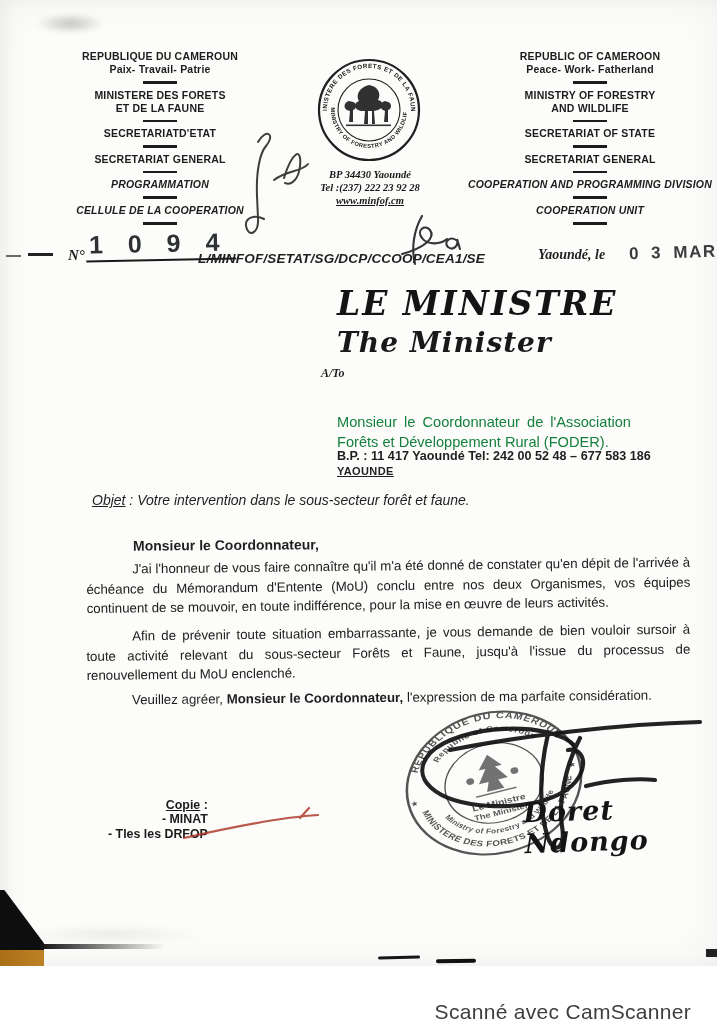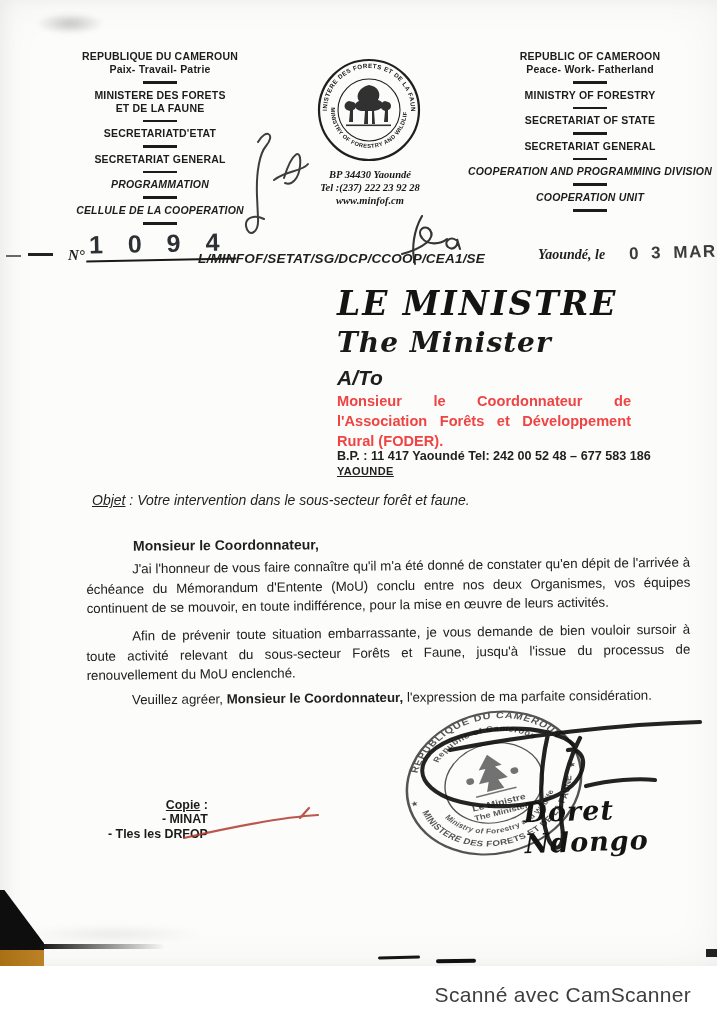--- a/index.html
+++ b/index.html
@@ -15,21 +15,21 @@
   .hcol-left  { left:40px;  top:50px; width:240px; }
   .hcol-right { left:466px; top:50px; width:248px; }
   .hl { white-space:nowrap; }
   .hl.it { font-style:italic; }
   .sep { width:34px; height:2.6px; background:#1c1c1c; margin:5px auto 5px auto; }
 
   .seal-wrap { position:absolute; left:317px; top:58px; width:104px; height:104px; }
   .seal-contact { position:absolute; left:296px; top:168px; width:148px; text-align:center;
                   font-family:"Liberation Serif", serif; font-style:italic; font-weight:bold;
                   font-size:10.5px; line-height:13px; color:#181818; }
-  .seal-contact .site { }
+  .seal-contact .site { text-decoration:underline; }
 
   
   .pre-dash1 { position:absolute; left:6px;  top:255px; width:15px; height:2.4px; background:#2c2c2c; opacity:.7; }
   .pre-dash2 { position:absolute; left:28px; top:253px; width:25px; height:3.4px; background:#222; }
   .ref-no { position:absolute; left:68px; top:247px; font-family:"Liberation Serif", serif;
             font-style:italic; font-weight:bold; font-size:15px; }
   .ref-number { position:absolute; left:86px; top:229px; font-size:25px; font-weight:bold;
                 letter-spacing:9px; color:#2d3135; border-bottom:2.4px solid #191919;
                 padding:0 8px 1px 3px; transform:rotate(-1.2deg); white-space:nowrap; }
   .ref-suffix { position:absolute; left:198px; top:251px; font-style:italic; font-weight:bold;
@@ -38,24 +38,24 @@
                font-style:italic; font-weight:bold; font-size:14px; white-space:nowrap; }
   .ref-date { position:absolute; left:629px; top:242px; font-size:17px; font-weight:600;
               letter-spacing:1.5px; word-spacing:5px; color:#3b3b3b; transform:rotate(-1.6deg);
               white-space:nowrap; }
 
   
   .t-fr { position:absolute; left:337px; top:284px; font-family:"DejaVu Serif", serif;
           font-style:italic; font-weight:bold; font-size:33px; letter-spacing:2px; color:#141414; }
   .t-en { position:absolute; left:337px; top:326px; font-family:"DejaVu Serif", serif;
           font-style:italic; font-weight:600; font-size:28px; letter-spacing:1px; color:#191919; }
-  .ato  { position:absolute; left:337px; top:366px; font-family:Liberation Sans, sans-serif;
-          font-style:italic; font-weight:bold; font-size:21px; }
-  .recipient { position:absolute; left:337px; top:391px; width:294px; font-weight:bold;
-               font-size:14.6px; line-height:20px; text-align:justify; color:#ef4444; }
+  .ato  { position:absolute; left:321px; top:366px; font-family:Liberation Serif, serif;
+          font-style:italic; font-weight:bold; font-size:12px; }
+  .recipient { position:absolute; left:337px; top:412px; width:294px; font-weight:normal;
+               font-size:14.6px; line-height:20px; text-align:justify; color:#15803d; }
   .contact { position:absolute; left:337px; top:449px; font-weight:bold; font-size:12.6px; white-space:nowrap; }
   .city { position:absolute; left:337px; top:465px; font-weight:bold; font-size:11px;
           text-decoration:underline; letter-spacing:.4px; }
 
   
   .subject { position:absolute; left:92px; top:492px; font-style:italic; font-weight:normal; font-size:14px; }
   .subject .lbl { text-decoration:underline; }
   .salutation { position:absolute; left:133px; top:537px; font-weight:bold; font-size:14px; transform:rotate(-0.4deg); }
   .para { position:absolute; left:86px; width:604px; font-size:13.3px; line-height:19.5px;
           text-align:justify; text-indent:46px; color:#202020; transform:rotate(-0.7deg);
@@ -94,21 +94,21 @@
   .desk-orange { position:absolute; left:0; top:950px; width:44px; height:17px;
                  background:linear-gradient(to right, #a96f15, #bd8226); }
   .dash1 { position:absolute; left:378px; top:956px; width:42px; height:3px; background:#161616;
            border-radius:2px; transform:rotate(-1.5deg); }
   .dash2 { position:absolute; left:436px; top:959px; width:40px; height:4px; background:#111;
            border-radius:2px; transform:rotate(-1deg); }
   .dash3 { position:absolute; left:706px; top:949px; width:11px; height:8px; background:#222; }
 
   
   .cam-bar { position:absolute; left:0; top:966px; width:717px; height:58px; background:#ffffff;
-             display:flex; align-items:center; justify-content:flex-end; padding-right:26px; }
+             display:flex; align-items:flex-end; justify-content:flex-end; padding-right:26px; }
   .cam-text { font-size:21px; font-weight:500; color:#3e3e3e; letter-spacing:.3px; }
 </style>
 </head>
 <body>
 
 <div class="shot">
   <div class="paper">
 
     <div class="smudge-top"></div>
 
@@ -127,20 +127,21 @@
       <div class="sep"></div>
       <div class="hl it">CELLULE DE LA COOPERATION</div>
       <div class="sep"></div>
     </div>
 
     <div class="hcol hcol-right">
       <div class="hl">REPUBLIC OF CAMEROON</div>
       <div class="hl">Peace- Work- Fatherland</div>
       <div class="sep"></div>
       <div class="hl">MINISTRY OF FORESTRY</div>
+      <div class="hl">AND WILDLIFE</div>
       <div class="sep"></div>
       <div class="hl">SECRETARIAT OF STATE</div>
       <div class="sep"></div>
       <div class="hl">SECRETARIAT GENERAL</div>
       <div class="sep"></div>
       <div class="hl it">COOPERATION AND PROGRAMMING DIVISION</div>
       <div class="sep"></div>
       <div class="hl it">COOPERATION UNIT</div>
       <div class="sep"></div>
     </div>

